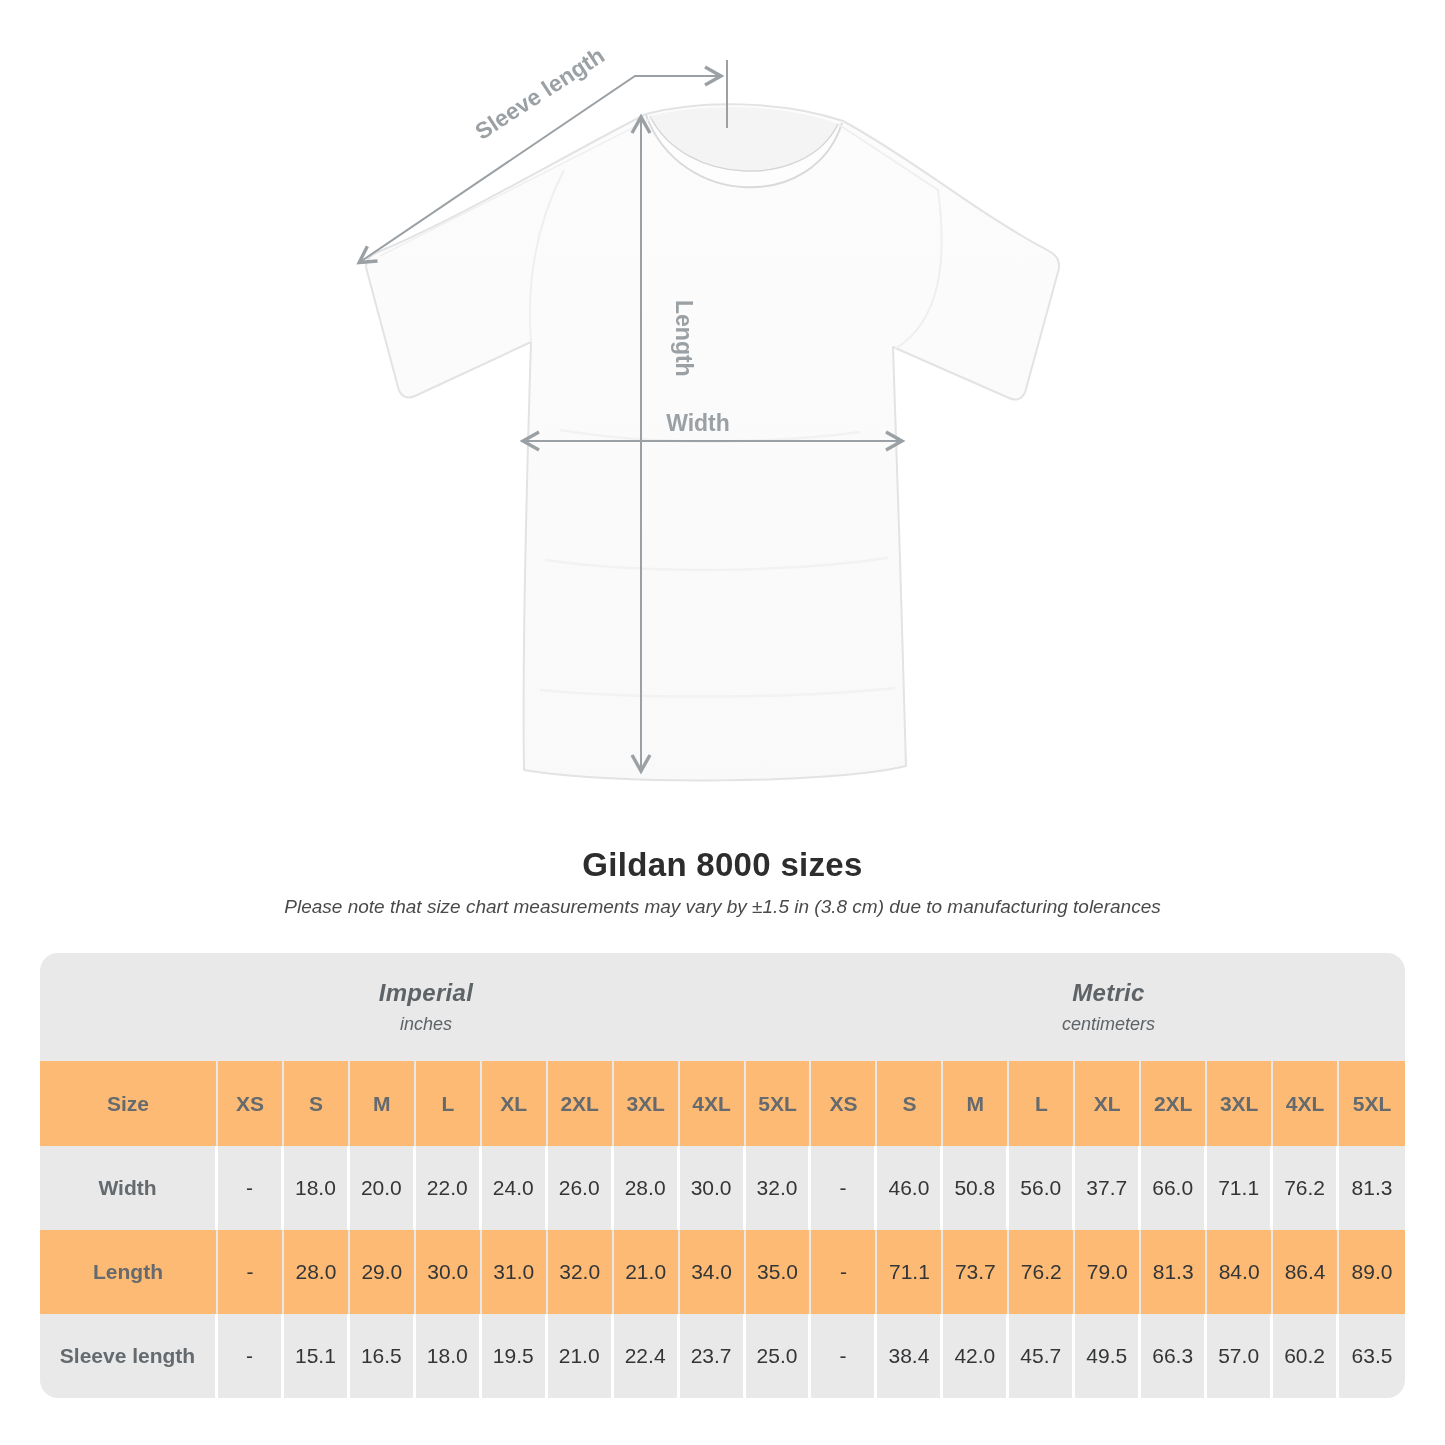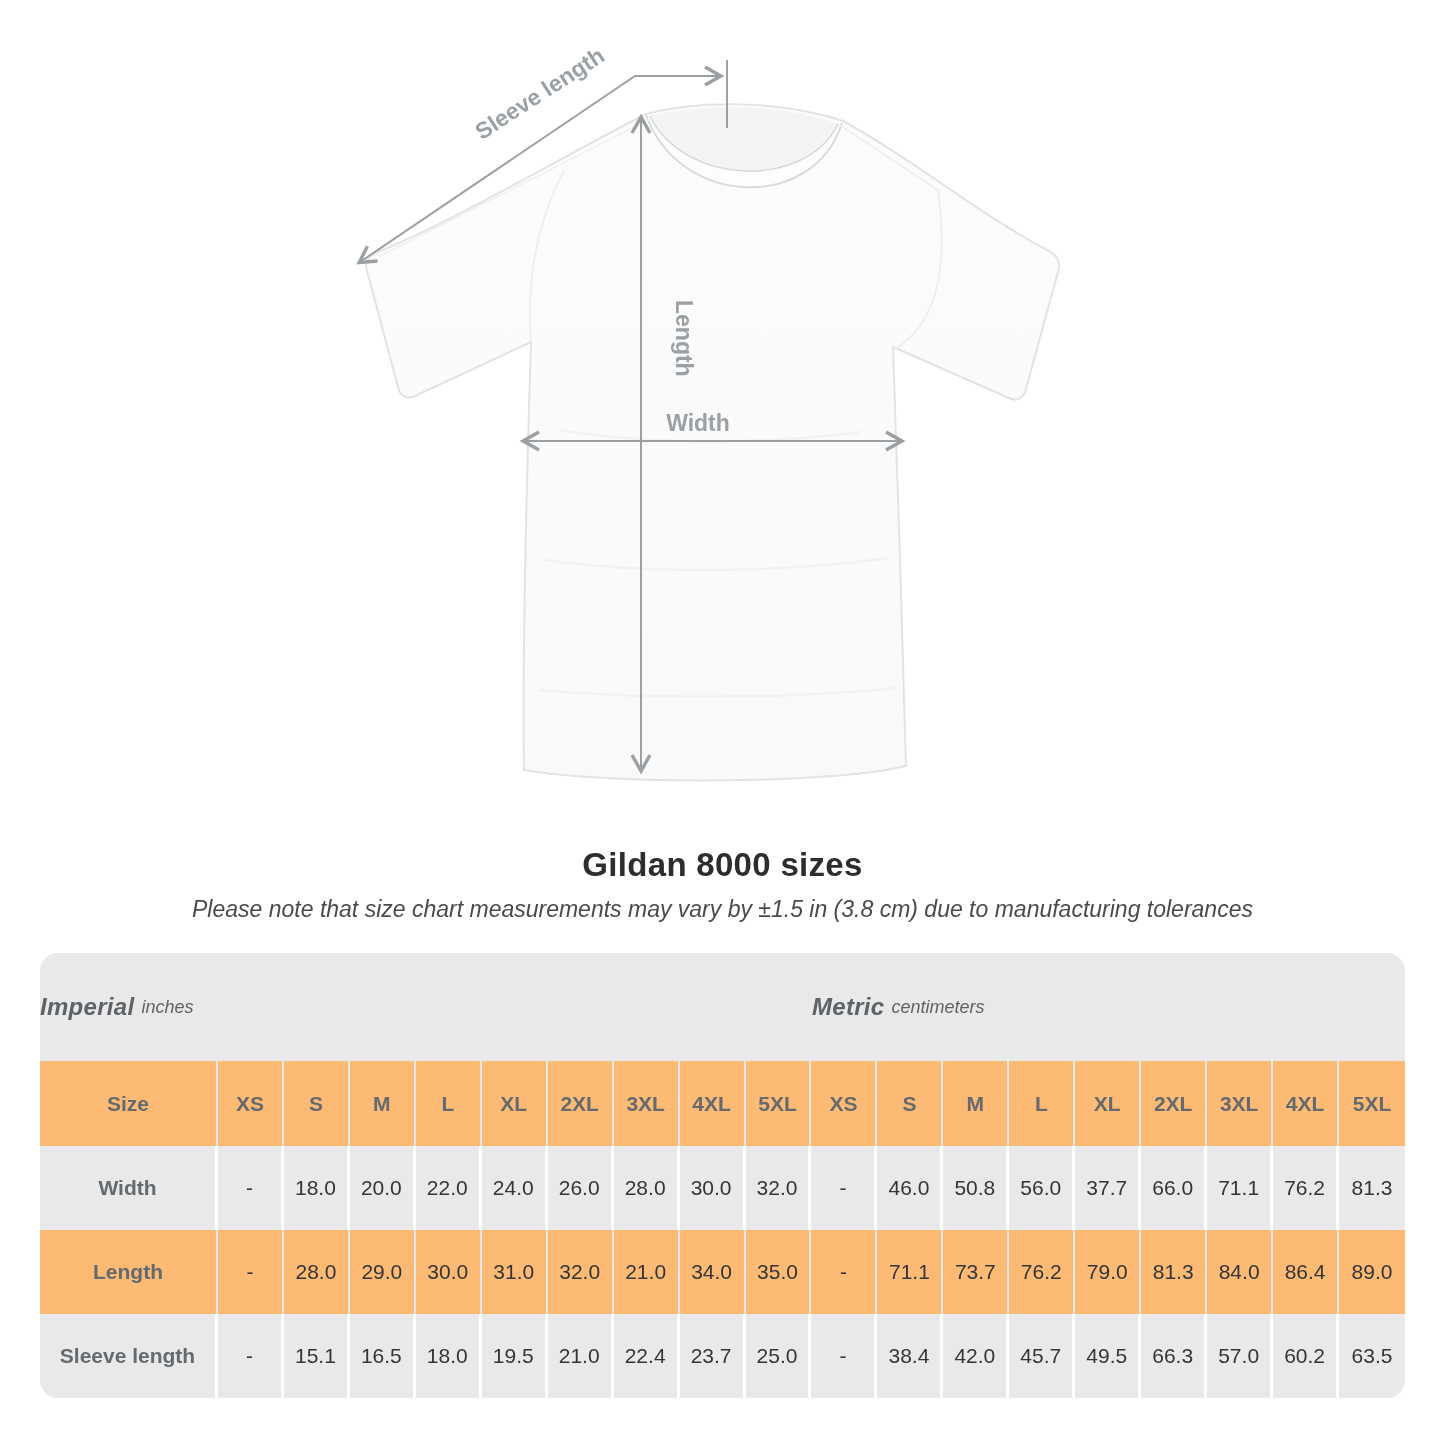--- a/index.html
+++ b/index.html
@@ -5,26 +5,26 @@
   html,body{margin:0;padding:0;background:#ffffff;}
   body{width:1445px;height:1445px;position:relative;overflow:hidden;
        font-family:"Liberation Sans","DejaVu Sans",sans-serif;}
   .canvas{position:absolute;inset:0;}
 
   .shirt-svg{position:absolute;left:330px;top:15px;width:790px;height:815px;}
 
   .page-title{position:absolute;top:846px;left:0;width:100%;text-align:center;
        font-size:33px;font-weight:bold;color:#2d2d2d;letter-spacing:.3px;}
   .page-subtitle{position:absolute;top:896px;left:0;width:100%;text-align:center;
-       font-style:italic;font-size:23px;color:#4a4a4a;}
+       font-style:italic;font-size:19px;color:#4a4a4a;}
 
   .size-table{position:absolute;left:40px;top:953px;width:1365px;height:445px;
        border-radius:18px;overflow:hidden;background:#ffffff;}
   .band{height:108px;background:#e9e9e9;display:grid;grid-template-columns:772px 1fr;}
-  .band-group{display:flex;align-items:center;gap:7px;color:#5e6367;}
+  .band-group{display:flex;flex-direction:column;align-items:center;justify-content:center;gap:7px;color:#5e6367;}
   .band-title{font-size:24px;font-weight:bold;font-style:italic;letter-spacing:.3px;}
   .band-sub{font-size:18px;font-style:italic;}
 
   #size-grid{display:grid;grid-template-columns:178px repeat(18,1fr);
        grid-template-rows:85px 84px 84px 84px;}
   .cell{display:flex;align-items:center;justify-content:center;font-size:21px;color:#333537;}
   .c-white{background:#fdba74;border-right:2px solid #e8e8e8;}
   .c-gray{background:#e9e9e9;border-right:3px solid #ffffff;}
   .cell.last{border-right:none;}
   .cell.hdr,.cell.lab{font-weight:bold;color:#646a6e;}

